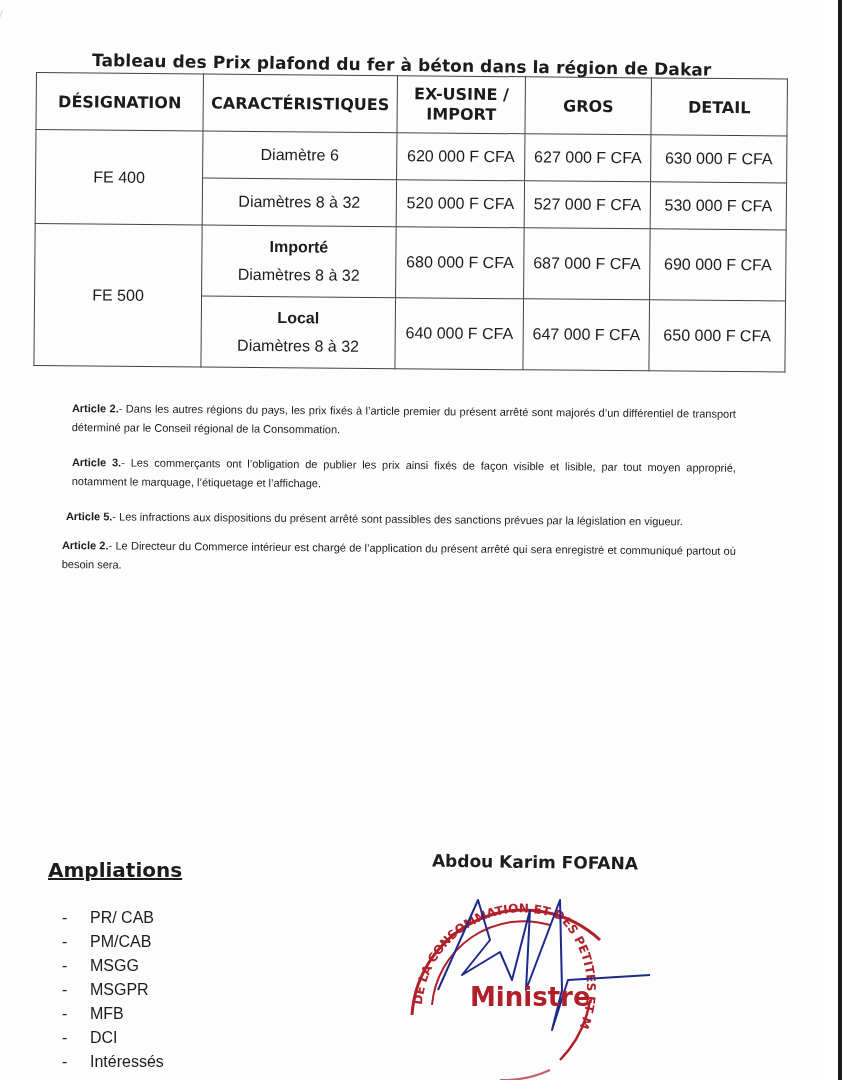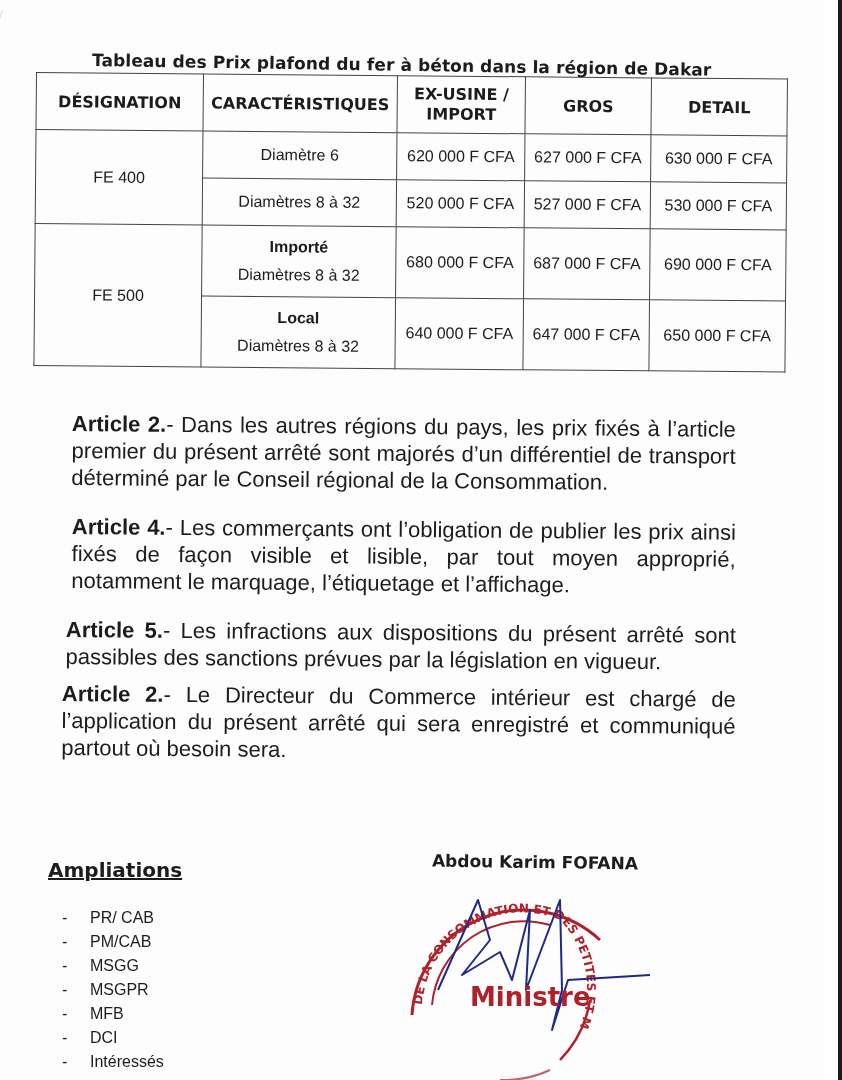--- a/index.html
+++ b/index.html
@@ -35,21 +35,21 @@
   table.prices td.tall { height: 66px; }
   table.prices td.car { line-height: 28px; }
   .sub-bold { font-weight: bold; display: block; }
 
   .col-des { width: 164px; }
   .col-car { width: 186px; }
   .col-ex { width: 128px; }
   .col-gros { width: 128px; }
   .col-det { width: 138px; }
 
-  .articles { position: absolute; left: 72px; top: 388px; width: 664px; font-size: 22px; line-height: 27px; }
+  .articles { position: absolute; left: 72px; top: 388px; width: 664px; font-size: 11px; line-height: 19px; }
   .article { margin-bottom: 16px; text-align: justify; transform: rotate(0.5deg); transform-origin: left top; }
   .article.a4 { margin-left: -6px; }
   .article.a5 { margin-left: -10px; margin-top: -6px; }
   .art-label { font-weight: bold; }
 
   .ampliations { position: absolute; left: 48px; top: 858px; }
   .amp-title { font-weight: bold; text-decoration: underline; font-size: 20px; margin-bottom: 24px; font-family: "DejaVu Sans", sans-serif; }
   .amp-list { list-style: none; margin: 0; padding: 0 0 0 14px; font-size: 16px; line-height: 24px; }
   .amp-list li { display: flex; }
   .amp-list .dash { width: 28px; }
@@ -111,21 +111,21 @@
         <td>650 000 F CFA</td>
       </tr>
     </tbody>
   </table>
 
   <div class="articles">
     <p class="article a2">
       <span class="art-label">Article 2.</span><span>- Dans les autres régions du pays, les prix fixés à l’article premier du présent arrêté sont majorés d’un différentiel de transport déterminé par le Conseil régional de la Consommation.</span>
     </p>
     <p class="article a3">
-      <span class="art-label">Article 4.</span><span>- Les commerçants ont l’obligation de publier les prix ainsi fixés de façon visible et lisible, par tout moyen approprié, notamment le marquage, l’étiquetage et l’affichage.</span>
+      <span class="art-label">Article 3.</span><span>- Les commerçants ont l’obligation de publier les prix ainsi fixés de façon visible et lisible, par tout moyen approprié, notamment le marquage, l’étiquetage et l’affichage.</span>
     </p>
     <p class="article a4">
       <span class="art-label">Article 5.</span><span>- Les infractions aux dispositions du présent arrêté sont passibles des sanctions prévues par la législation en vigueur.</span>
     </p>
     <p class="article a5">
       <span class="art-label">Article 2.</span><span>- Le Directeur du Commerce intérieur est chargé de l’application du présent arrêté qui sera enregistré et communiqué partout où besoin sera.</span>
     </p>
   </div>
 
   <div class="ampliations">

